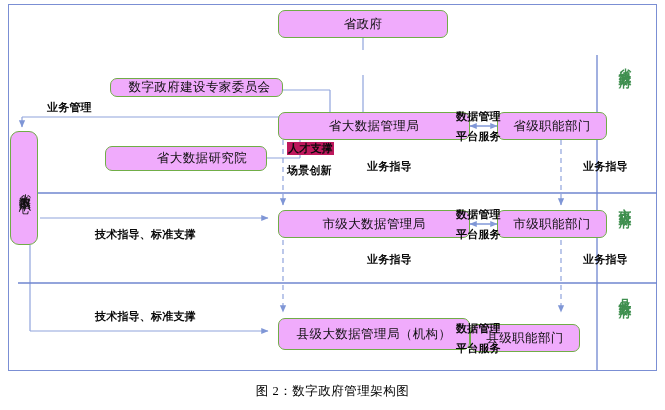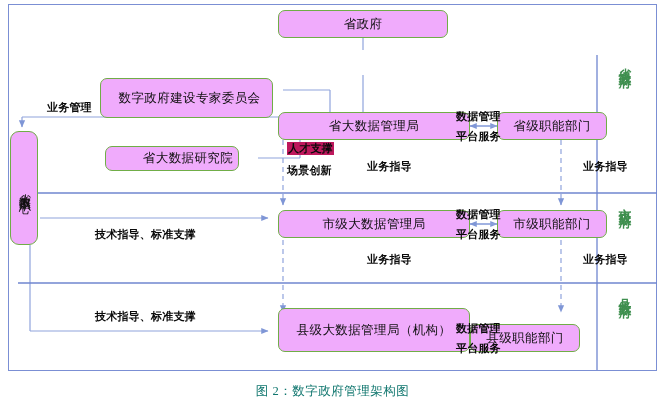--- a/index.html
+++ b/index.html
@@ -81,21 +81,21 @@
     white-space: nowrap;
   }
   #caption {
     position: absolute;
     left: 0;
     top: 383px;
     width: 665px;
     text-align: center;
     font-family: "Liberation Serif", "DejaVu Serif", serif;
     font-size: 12.5px;
-    color: #0f766e;
+    color: #000000;
     letter-spacing: 0.5px;
   }
 </style>
 </head>
 <body>
 
 <div id="stage">
 
   <div id="diagram-frame"></div>
 
@@ -152,35 +152,35 @@
       <line x1="18" y1="283" x2="657" y2="283"></line>
       <line x1="597" y1="193" x2="597" y2="283"></line>
       <line x1="597" y1="55" x2="597" y2="193"></line>
       <line x1="597" y1="283" x2="597" y2="370"></line>
     </g>
   </svg>
 
   <div class="node" style="left:278px; top:10px; width:170px; height:28px;">省政府</div>
 
 
-  <div class="node" style="left:100px; top:78px; width:173px; height:40px;padding-left:6px;">数字政府建设专家委员会</div>
+  <div class="node" style="left:110px; top:78px; width:173px; height:19px;padding-left:6px;">数字政府建设专家委员会</div>
 
   <div class="node" style="left:278px; top:112px; width:192px; height:28px;">省大数据管理局</div>
 
   <div class="node" style="left:497px; top:112px; width:110px; height:28px;">省级职能部门</div>
 
-  <div class="node" style="left:105px; top:146px; width:134px; height:25px;padding-left:32px;">省大数据研究院</div>
+  <div class="node" style="left:105px; top:146px; width:162px; height:25px;padding-left:32px;">省大数据研究院</div>
 
   <div class="node vertical" style="left:10px; top:131px; width:28px; height:114px; font-size:12px;">省大数据中心</div>
 
   <div class="node" style="left:278px; top:210px; width:192px; height:28px;">市级大数据管理局</div>
 
   <div class="node" style="left:497px; top:210px; width:110px; height:28px;">市级职能部门</div>
 
-  <div class="node" style="left:278px; top:308px; width:192px; height:44px;">县级大数据管理局（机构）</div>
+  <div class="node" style="left:278px; top:318px; width:192px; height:32px;">县级大数据管理局（机构）</div>
 
   <div class="node" style="left:470px; top:324px; width:110px; height:28px;">县级职能部门</div>
 
   <div class="edge-label" style="left:47px; top:101px;">业务管理</div>
 
   <div class="edge-label" style="left:456px; top:110px;">数据管理</div>
 
   <div class="edge-label" style="left:456px; top:130px;">平台服务</div>
 
   <div class="edge-label boxed" style="left:287px; top:142px;">人才支撑</div>

